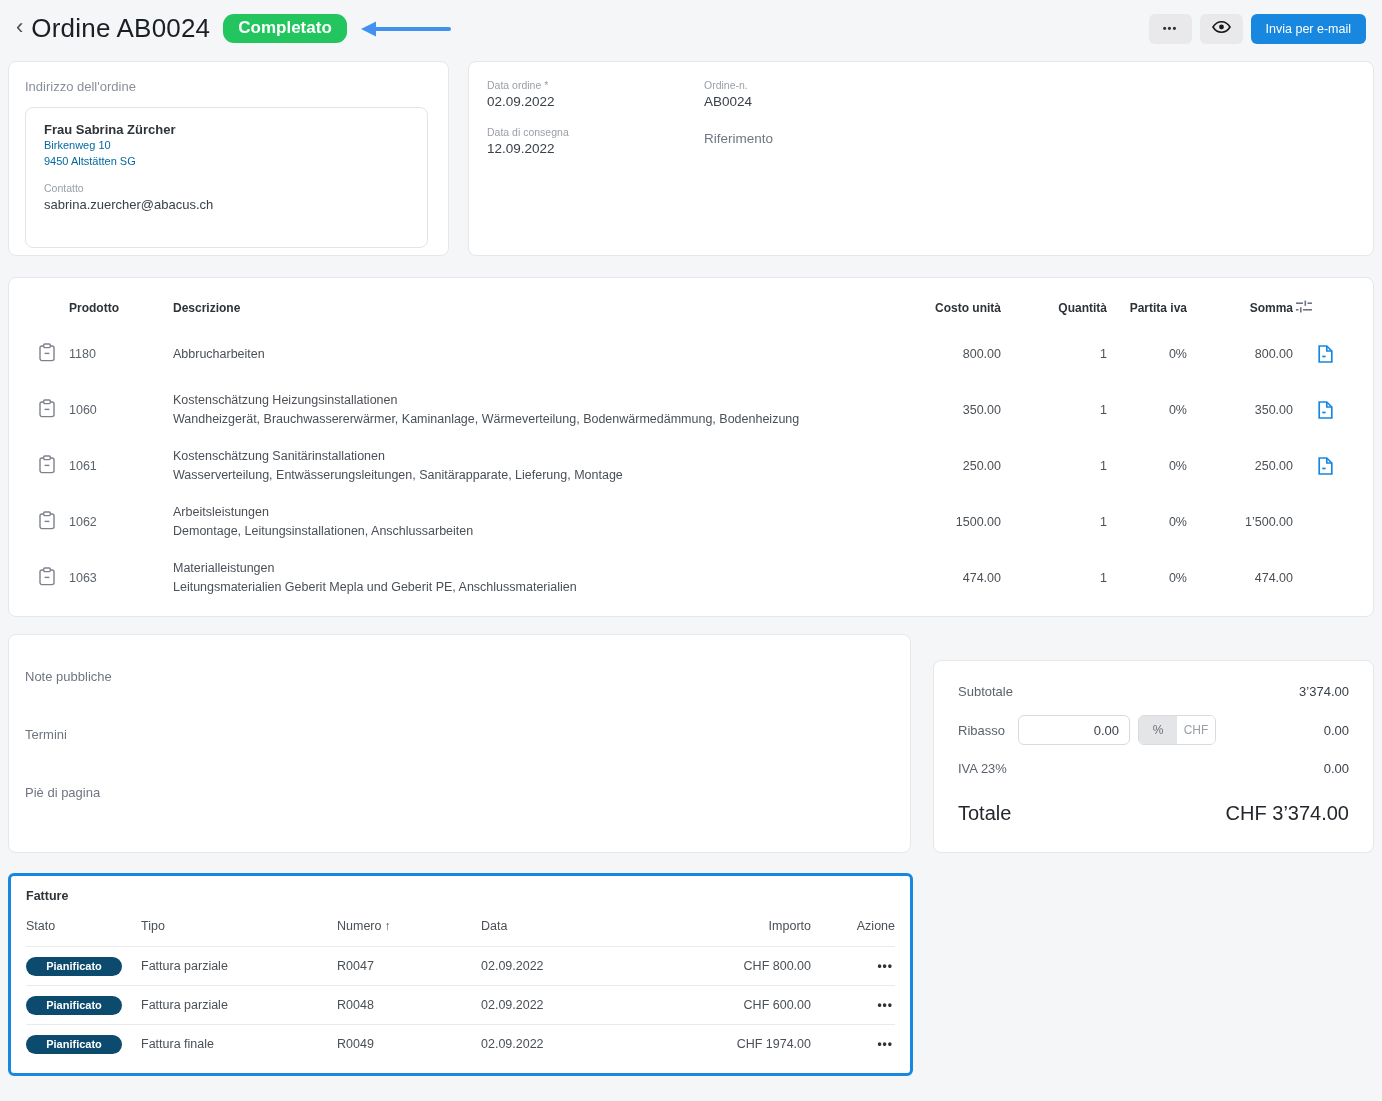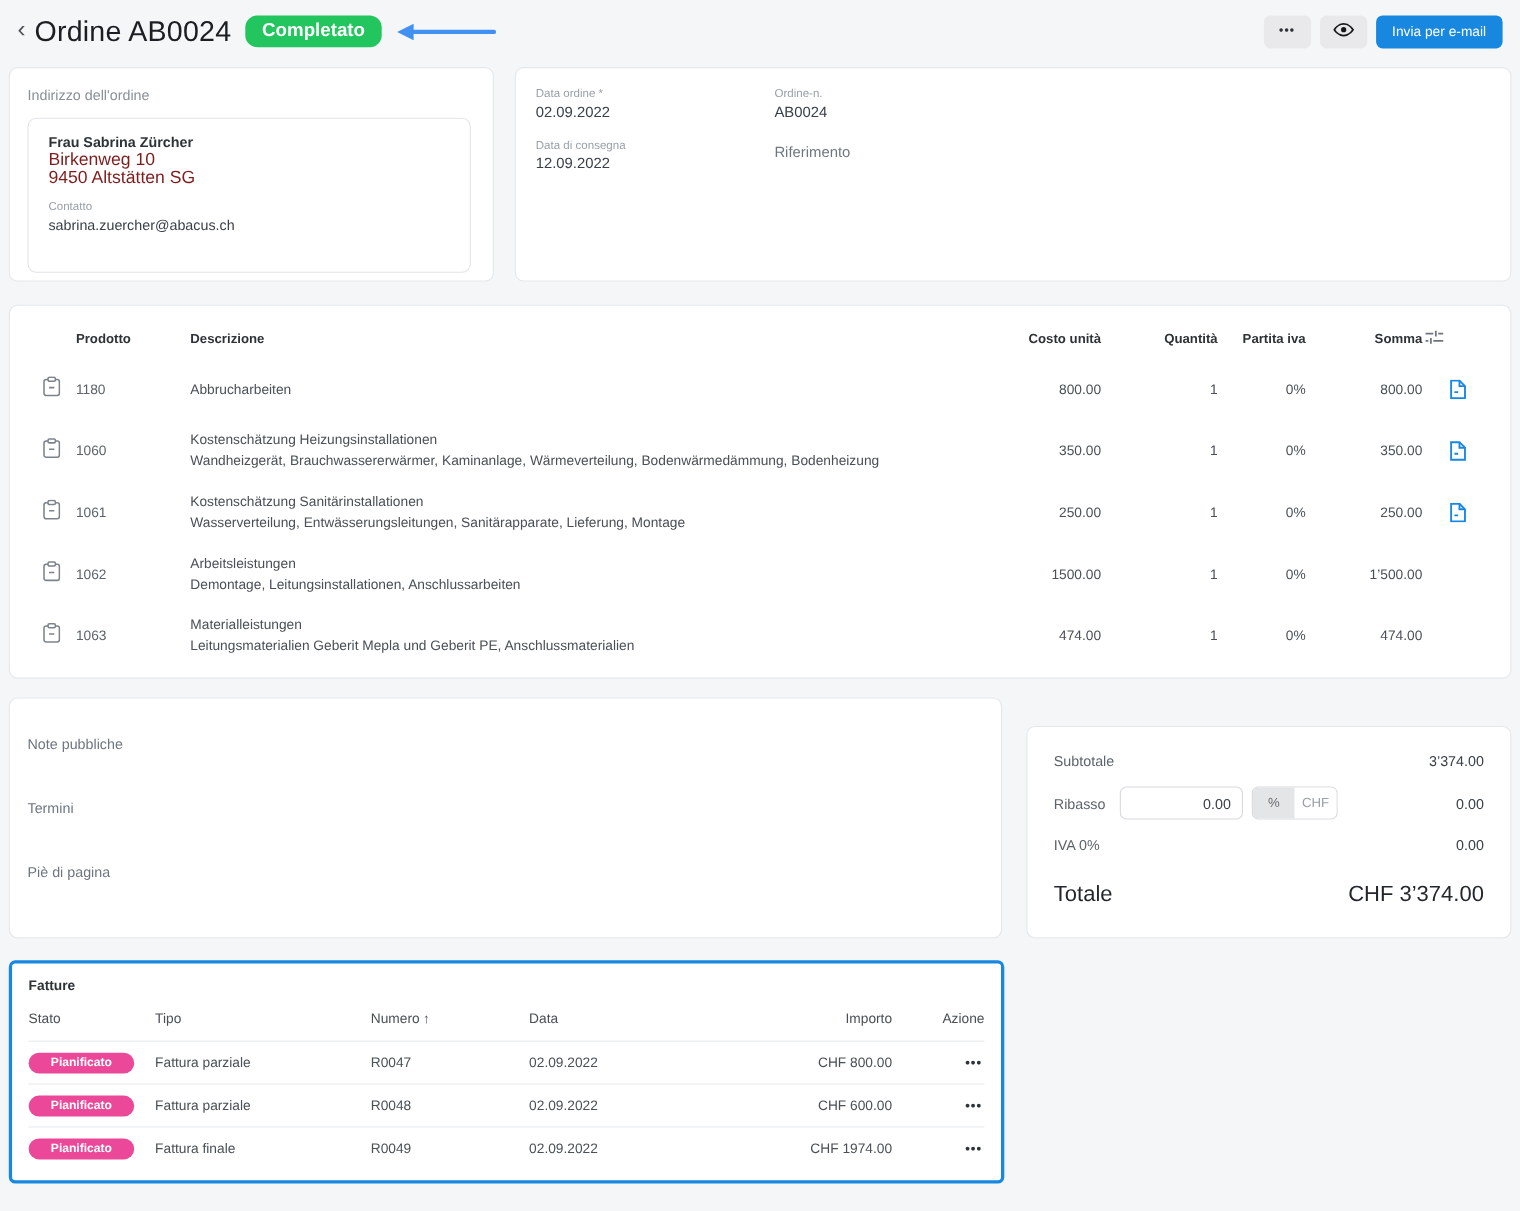--- a/index.html
+++ b/index.html
@@ -23,21 +23,21 @@
   .dots { font-size:11px; font-weight:700; letter-spacing:1px; line-height:1; }
   .btn-primary { background:#1787e0; color:#fff; border:none; border-radius:6px; height:30px; padding:0 15px; font-size:12.5px; font-weight:500; cursor:pointer; }
 
   
   .row1 { display:flex; gap:19px; margin:5px 8px 0; }
   .address-card { width:441px; height:195px; padding:17px 16px; }
   .meta-card { flex:1; height:195px; padding:17px 18px; }
   .card-label { color:#8a9099; font-size:13px; }
   .address-box { margin-top:13px; border:1px solid #e2e4e8; border-radius:8px; padding:14px 18px; width:403px; height:141px; cursor:pointer; }
   .addr-name { font-weight:700; font-size:13px; color:#2e3338; line-height:16px; }
-  .addr-line { font-size:16px; color:#7f1d1d; line-height:15.5px; }
+  .addr-line { font-size:11px; color:#0369a1; line-height:15.5px; }
   .mini-label { font-size:10.5px; color:#9aa0a8; }
   .addr-email { font-size:13px; color:#3a4048; margin-top:3px; }
   .addr-contact { margin-top:13px; }
   .meta-grid { display:grid; grid-template-columns:217px 1fr; row-gap:17px; }
   .field-value { font-size:13.5px; color:#3a4048; margin-top:3px; }
   .field-placeholder { font-size:13.5px; color:#6f7680; margin-top:5px; }
 
   
   .products-card { margin:21px 8px 0; height:340px; padding:12px 16px 10px; }
   .p-row { display:grid; grid-template-columns:44px 104px 1fr 120px 106px 80px 106px 64px; align-items:center; min-height:56px; }
@@ -70,21 +70,21 @@
   .totale-label, .totale-value { font-size:20px; color:#23272c; }
 
   
   .invoices-card { margin:20px 8px 0; width:905px; border:3px solid #1787e0; border-radius:6px; background:#fff; padding:13px 15px 10px; }
   .inv-title { font-size:12.5px; font-weight:700; color:#2e3338; margin-bottom:16px; }
   .i-grid { display:grid; grid-template-columns:115px 196px 144px 1fr 120px 84px; align-items:center; }
   .i-head { font-size:12.5px; color:#4a5056; padding-bottom:13px; }
   .i-row { height:39px; border-top:1px solid #e8eaed; cursor:pointer; }
   .i-cell { font-size:12.5px; color:#4a5056; }
   .i-right { text-align:right; }
-  .plan-badge { background:#ec4899; color:#fff; font-size:11px; font-weight:700; border-radius:10px; width:96px; height:19px; display:flex; align-items:center; justify-content:center; }
+  .plan-badge { background:#0c4a6e; color:#fff; font-size:11px; font-weight:700; border-radius:10px; width:96px; height:19px; display:flex; align-items:center; justify-content:center; }
   .i-action { text-align:right; }
   .i-action .dots { font-size:12px; color:#2e3338; }
   .sort-arrow { font-size:12px; color:#4a5056; margin-left:3px; }
 </style>
 </head>
 <body>
 
 <div class="topbar">
   <div class="topbar-left">
     <span class="back">‹</span>
@@ -314,21 +314,21 @@
     <div class="t-row discount-row">
       <span class="t-label">Ribasso</span>
       <input class="discount-input" value="0.00" style="">
       <span class="toggle">
         <span class="seg seg-active">%</span>
         <span class="seg seg-inactive">CHF</span>
       </span>
       <span class="t-value">0.00</span>
     </div>
     <div class="t-row">
-      <span class="t-label">IVA 0%</span>
+      <span class="t-label">IVA 23%</span>
       <span class="t-value">0.00</span>
     </div>
     <div class="t-row totale-row">
       <span class="totale-label">Totale</span>
       <span class="totale-value">CHF 3’374.00</span>
     </div>
   </div>
 </div>
 
 <div class="invoices-card">

